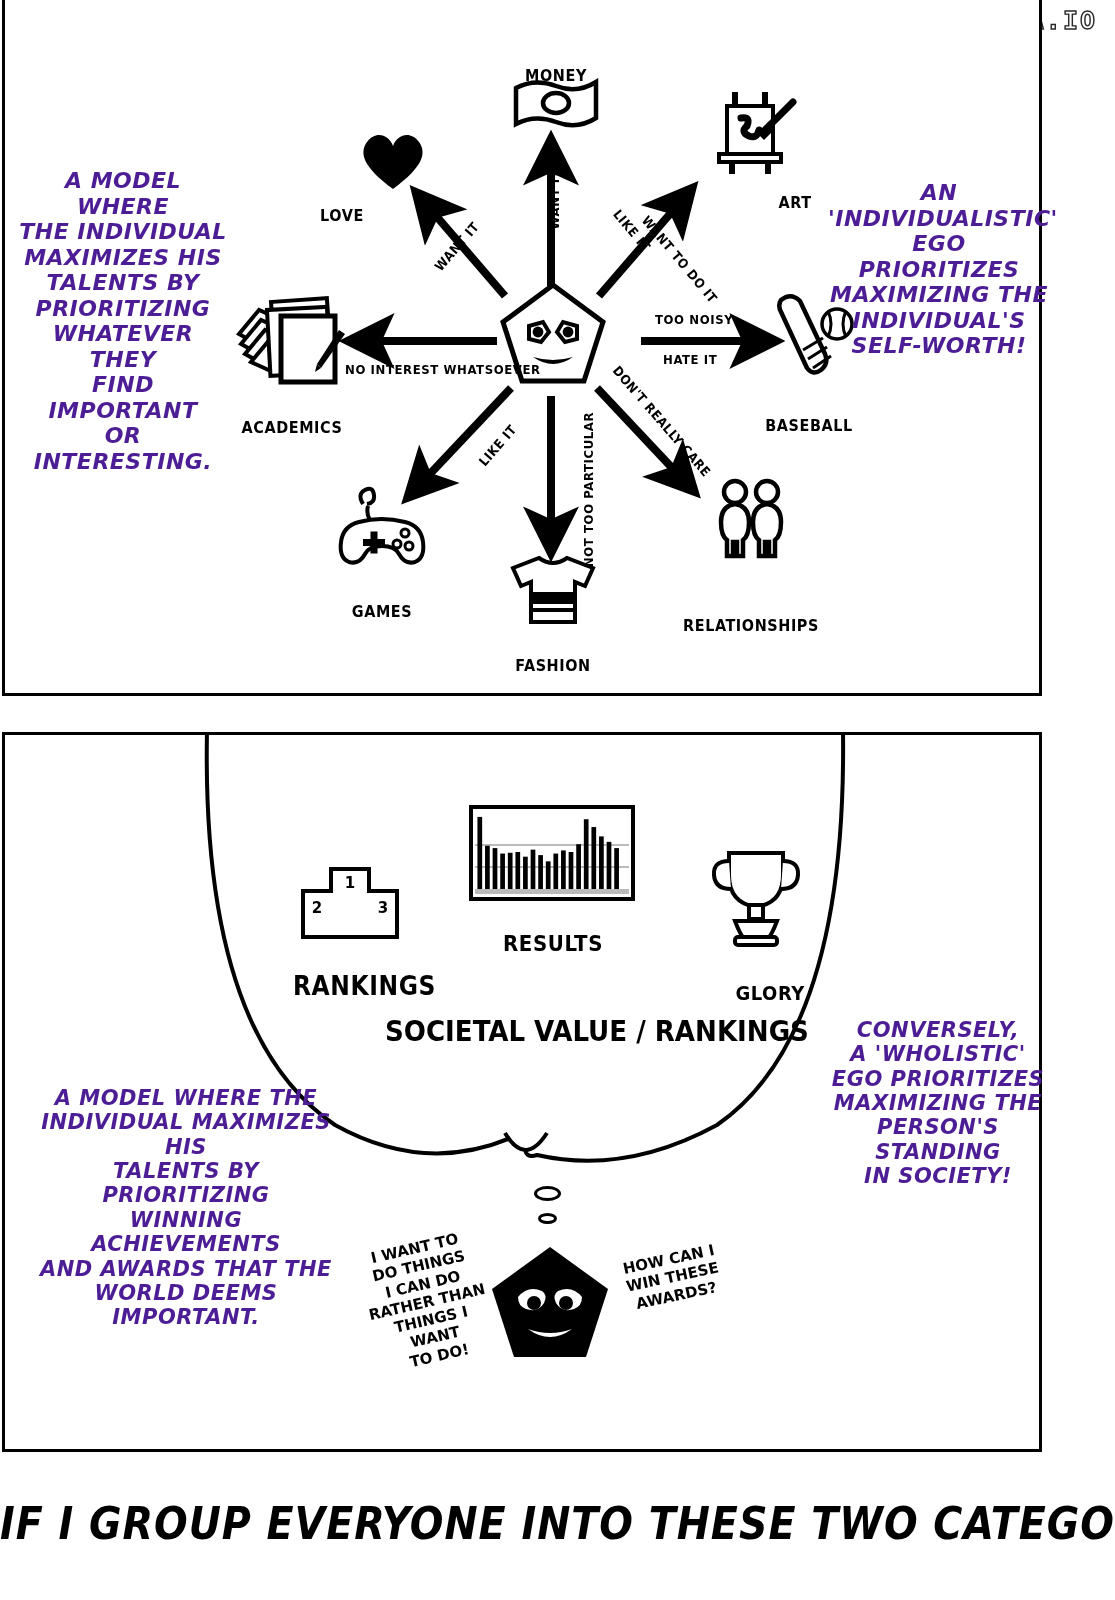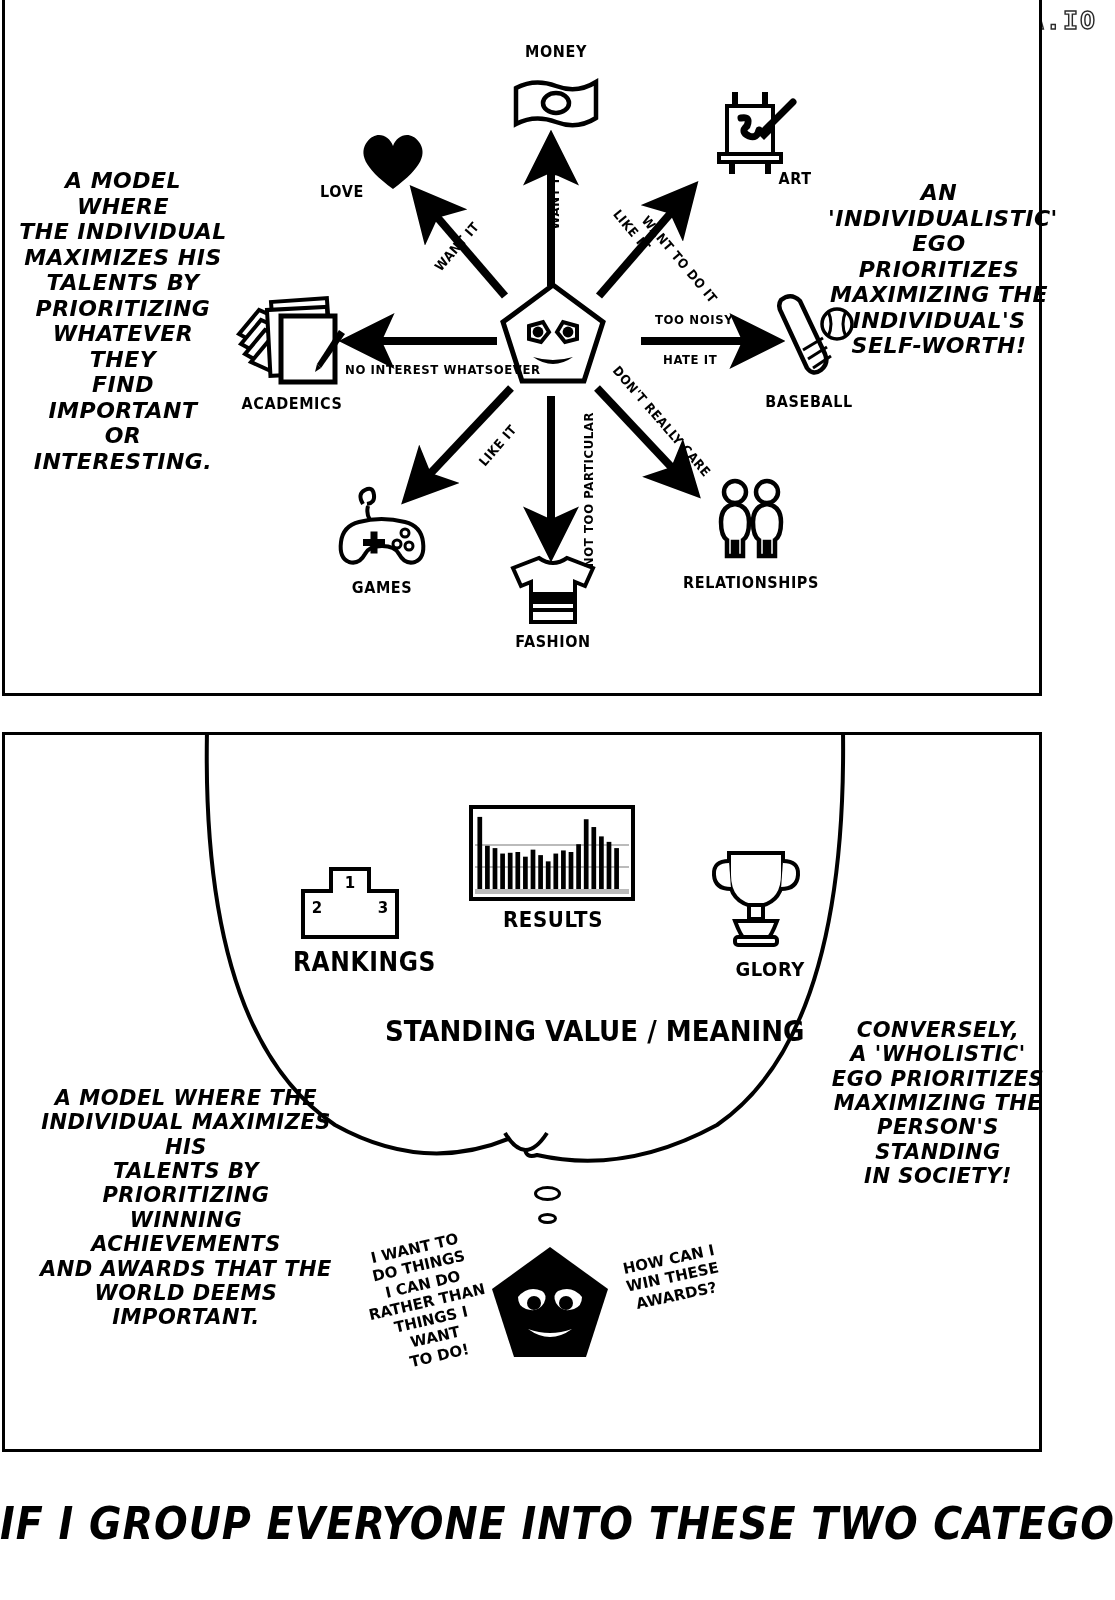--- a/index.html
+++ b/index.html
@@ -32,42 +32,42 @@
   #panel1 { left: 2px; top: -4px;  width: 1040px; height: 700px; border-top: none; }
   #panel2 { left: 2px; top: 732px; width: 1040px; height: 720px; }
 
   
   .narration {
     position: absolute;
     font-family: "DejaVu Sans", sans-serif;
     font-weight: bold;
     font-style: italic;
     text-transform: uppercase;
-    color: #000000;
+    color: #4c1d95;
     line-height: 1.16;
     text-align: center;
     letter-spacing: 0.5px;
     white-space: pre-line;
   }
   #narr-left-1  { left: 16px;  top: 168px;  width: 214px; font-size: 22px; }
   #narr-right-1 { left: 828px; top: 180px;  width: 222px; font-size: 22px; }
   #narr-left-2  { left: 36px;  top: 1086px; width: 300px; font-size: 21px; }
   #narr-right-2 { left: 828px; top: 1018px; width: 220px; font-size: 21px; }
 
   
   .cond {
     font-family: "DejaVu Sans Condensed", "Liberation Sans Narrow", "Liberation Sans", sans-serif;
     font-weight: bold;
     text-transform: uppercase;
     color: #000;
     letter-spacing: 0.6px;
     white-space: nowrap;
     transform-origin: center center;
   }
-  .icon-label { position: absolute; font-size: 16px; text-align: center; }
+  .icon-label { position: absolute; font-size: 16px; text-align: center; margin-top: 24px; }
   .arrow-label { position: absolute; font-size: 13px; }
 
   
   .arrowsvg { position: absolute; left: 0; top: 0; width: 1040px; height: 700px; pointer-events: none; }
 
   
   #hero { position: absolute; left: 494px; top: 286px; width: 108px; height: 102px; }
 
   
   .icon { position: absolute; }
@@ -248,21 +248,21 @@
     </svg>
     <div class="cond icon-label" style="left:500px; top:636px; width:96px;text-align:center;">FASHION</div>
     <div class="cond arrow-label" style="left:506px; top:486px; transform:rotate(-90deg);">NOT TOO PARTICULAR</div>
 
     <svg class="icon" style="left:704px; top:482px; width:84px; height:84px;" viewBox="0 0 84 84">
       <circle cx="26" cy="14" r="11" fill="#fff" stroke="#000" stroke-width="4.5"></circle>
       <path d="M26,26 q-14,2 -14,18 q0,14 6,18 l0,16 l6,0 l0,-14 l4,0 l0,14 l6,0 l0,-16 q6,-4 6,-18 q0,-16 -14,-18 Z" fill="#fff" stroke="#000" stroke-width="4.5"></path>
       <circle cx="58" cy="14" r="11" fill="#fff" stroke="#000" stroke-width="4.5"></circle>
       <path d="M58,26 q-14,2 -14,18 q0,14 6,18 l0,16 l6,0 l0,-14 l4,0 l0,14 l6,0 l0,-16 q6,-4 6,-18 q0,-16 -14,-18 Z" fill="#fff" stroke="#000" stroke-width="4.5"></path>
     </svg>
-    <div class="cond icon-label" style="left:678px; top:577px; width:136px;">RELATIONSHIPS</div>
+    <div class="cond icon-label" style="left:678px; top:596px; width:136px;">RELATIONSHIPS</div>
     <div class="cond arrow-label" style="left:586px; top:418px; transform:rotate(49deg);">DON'T REALLY CARE</div>
 
   </div>
 
   <div class="narration" id="narr-left-1">A MODEL WHERE
 THE INDIVIDUAL
 MAXIMIZES HIS
 TALENTS BY
 PRIORITIZING
 WHATEVER THEY
@@ -339,21 +339,21 @@
 WORLD DEEMS
 IMPORTANT.</div>
   <div class="narration" id="narr-right-2">CONVERSELY,
 A 'WHOLISTIC'
 EGO PRIORITIZES
 MAXIMIZING THE
 PERSON'S STANDING
 IN SOCIETY!</div>
 
   <div id="societal">
-    <span class="inner">STANDING VALUE / MEANING</span>
+    <span class="inner">SOCIETAL VALUE / RANKINGS</span>
   </div>
 
   <div class="bubble-dot" id="dot1"></div>
   <div class="bubble-dot" id="dot2"></div>
 
   <svg id="dark-pent" viewBox="0 0 120 114">
     <polygon points="60,2 118,44 96,112 24,112 2,44" fill="#000"></polygon>
     <path d="M28,52 q10,-12 24,-6 q6,4 2,12 q-6,10 -18,6 q-8,-3 -8,-12 Z" fill="#fff"></path>
     <path d="M92,52 q-10,-12 -24,-6 q-6,4 -2,12 q6,10 18,6 q8,-3 8,-12 Z" fill="#fff"></path>
     <circle cx="44" cy="58" r="7" fill="#000"></circle>

